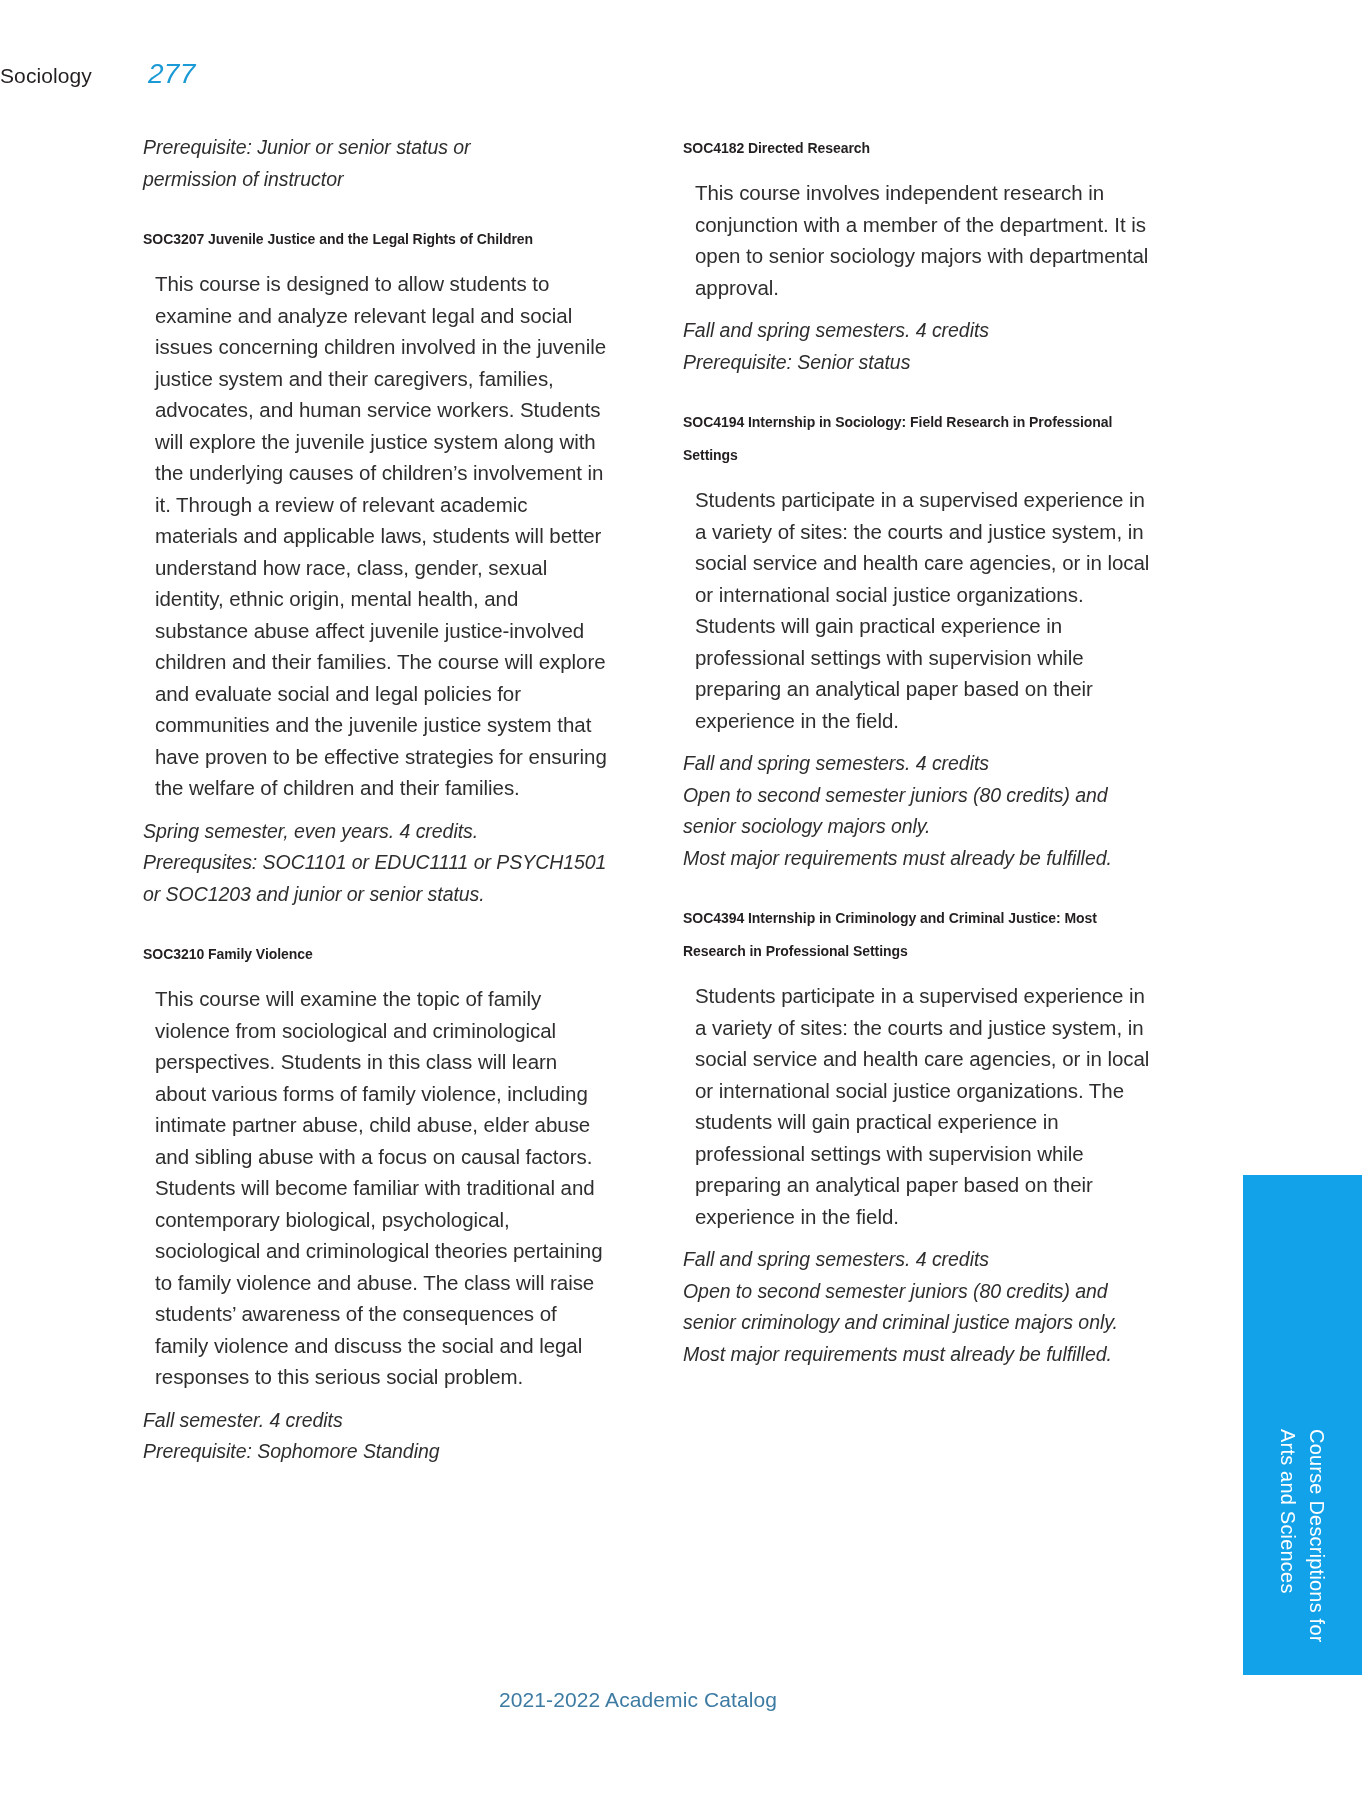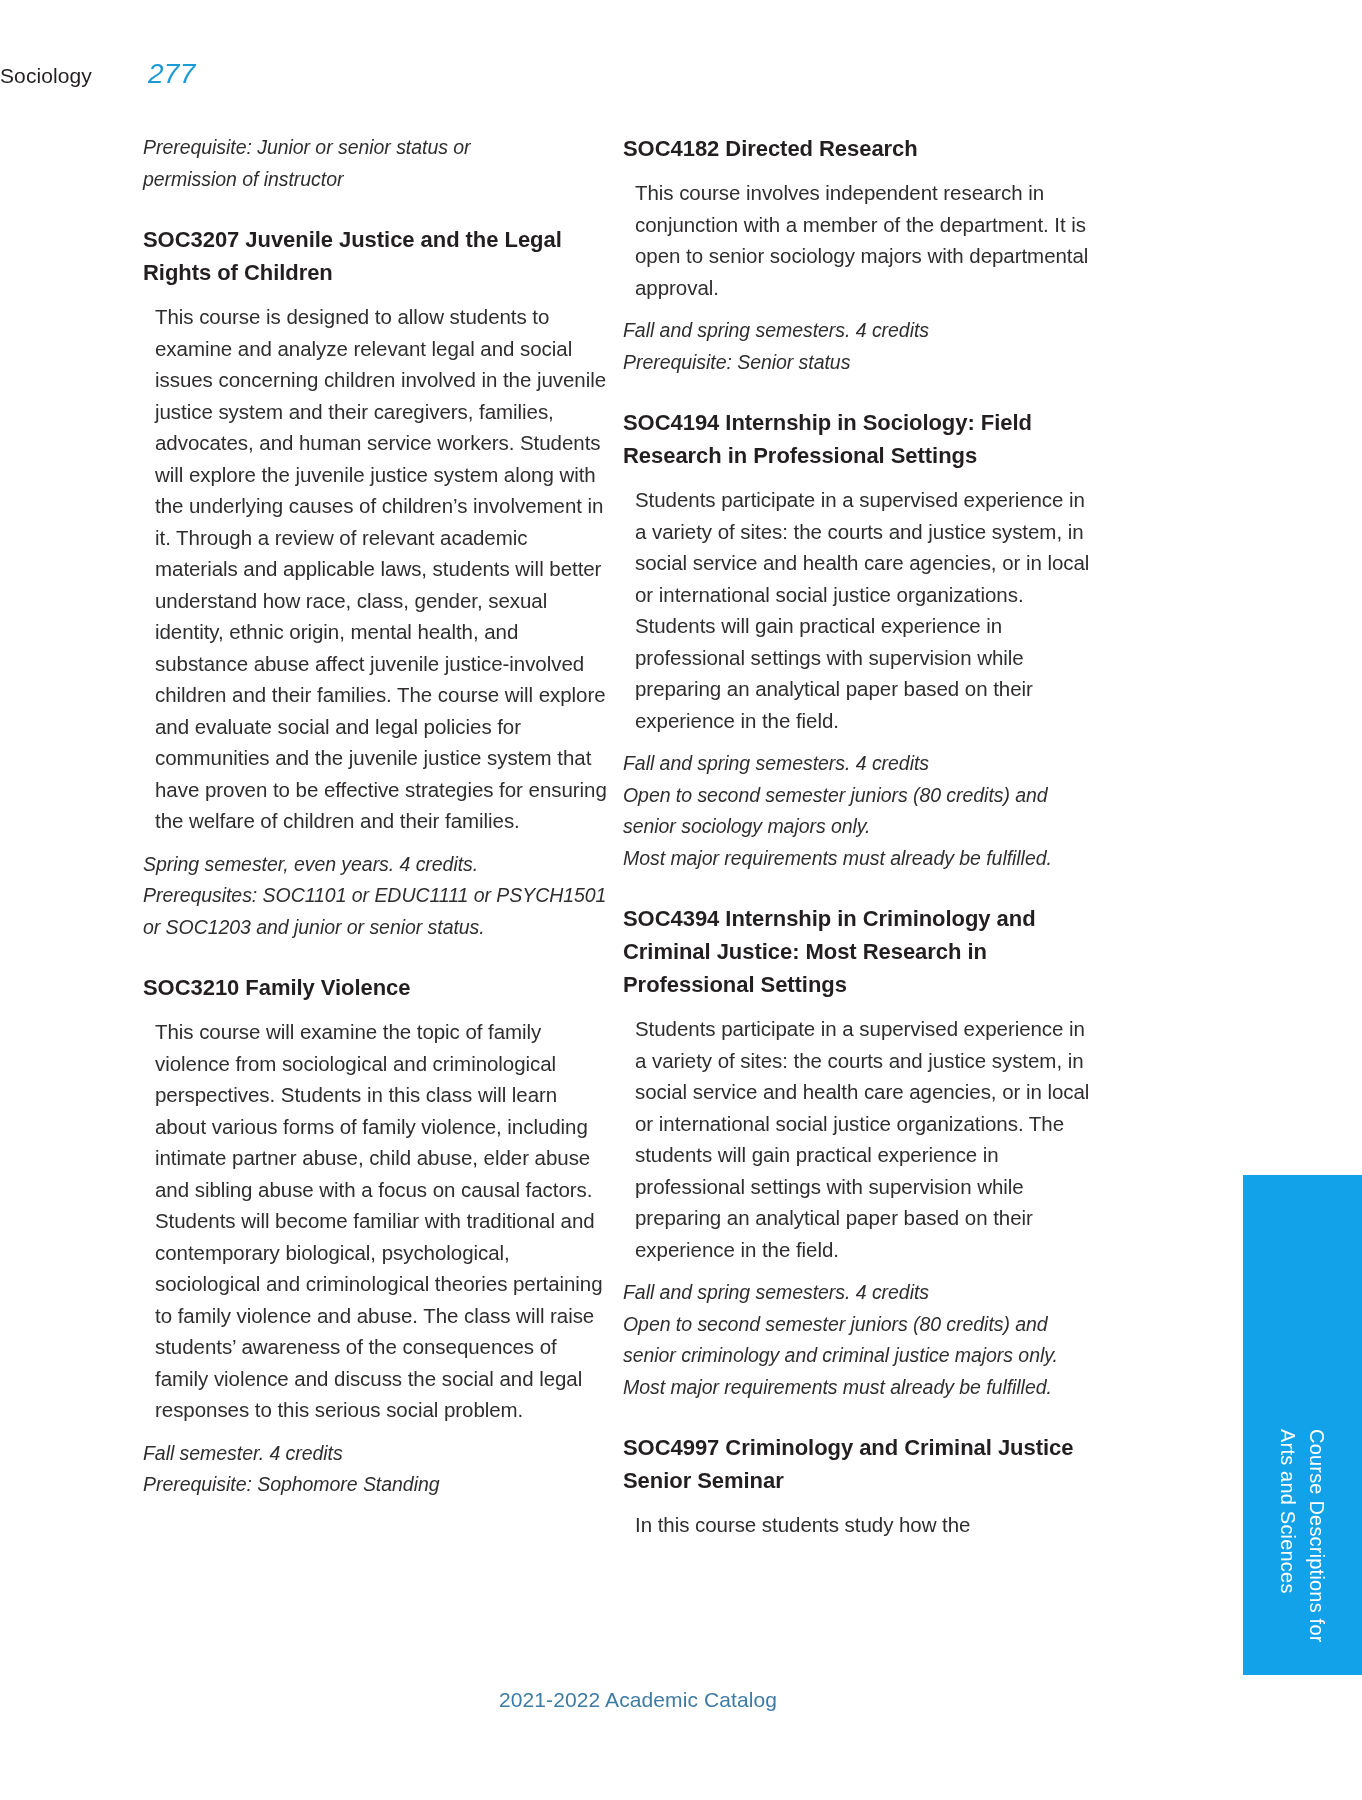--- a/index.html
+++ b/index.html
@@ -43,30 +43,31 @@
     font-style: italic;
   }
 
   
   .columns {
     position: absolute;
     top: 132px;
     left: 143px;
     width: 1020px;
     display: flex;
+    gap: 60px;
   }
   .col {
     width: 480px;
   }
 
   .block { margin: 0 0 28px 0; }
   .block:last-child { margin-bottom: 0; }
 
   h2.course-title {
-    font-size: 22px;
+    font-size: 14px;
     font-weight: 600;
     line-height: 33px;
     margin: 0;
     letter-spacing: -0.05px;
     color: #231f20;
   }
   p.body-text {
     font-size: 20.5px;
     font-weight: 300;
     line-height: 31.5px;
@@ -180,24 +181,20 @@
     </div>
 
     <div class="block">
       <h2 class="course-title">SOC4394    Internship in Criminology and Criminal Justice: Most Research in Professional Settings</h2>
       <p class="body-text">Students participate in a supervised experience in a variety of sites: the courts and justice system, in social service and health care agencies, or in local or international social justice organizations. The students will gain practical experience in professional settings with supervision while preparing an analytical paper based on their experience in the field.</p>
       <p class="italic-note">Fall and spring semesters. 4 credits</p>
       <p class="italic-note">Open to second semester juniors (80 credits) and senior criminology and criminal justice majors only.</p>
       <p class="italic-note">Most major requirements must already be fulfilled.</p>
     </div>
 
-    <div class="block">
-      <h2 class="course-title">SOC4997 Criminology and Criminal Justice Senior Seminar</h2>
-      <p class="body-text">In this course students study how the</p>
-    </div>
 
   </div>
 </div>
 
 <div class="side-tab">
   <span class="side-tab-text side-tab-line1">Course Descriptions for</span>
   <span class="side-tab-text side-tab-line2">Arts and Sciences</span>
 </div>
 
 <div class="page-footer">

